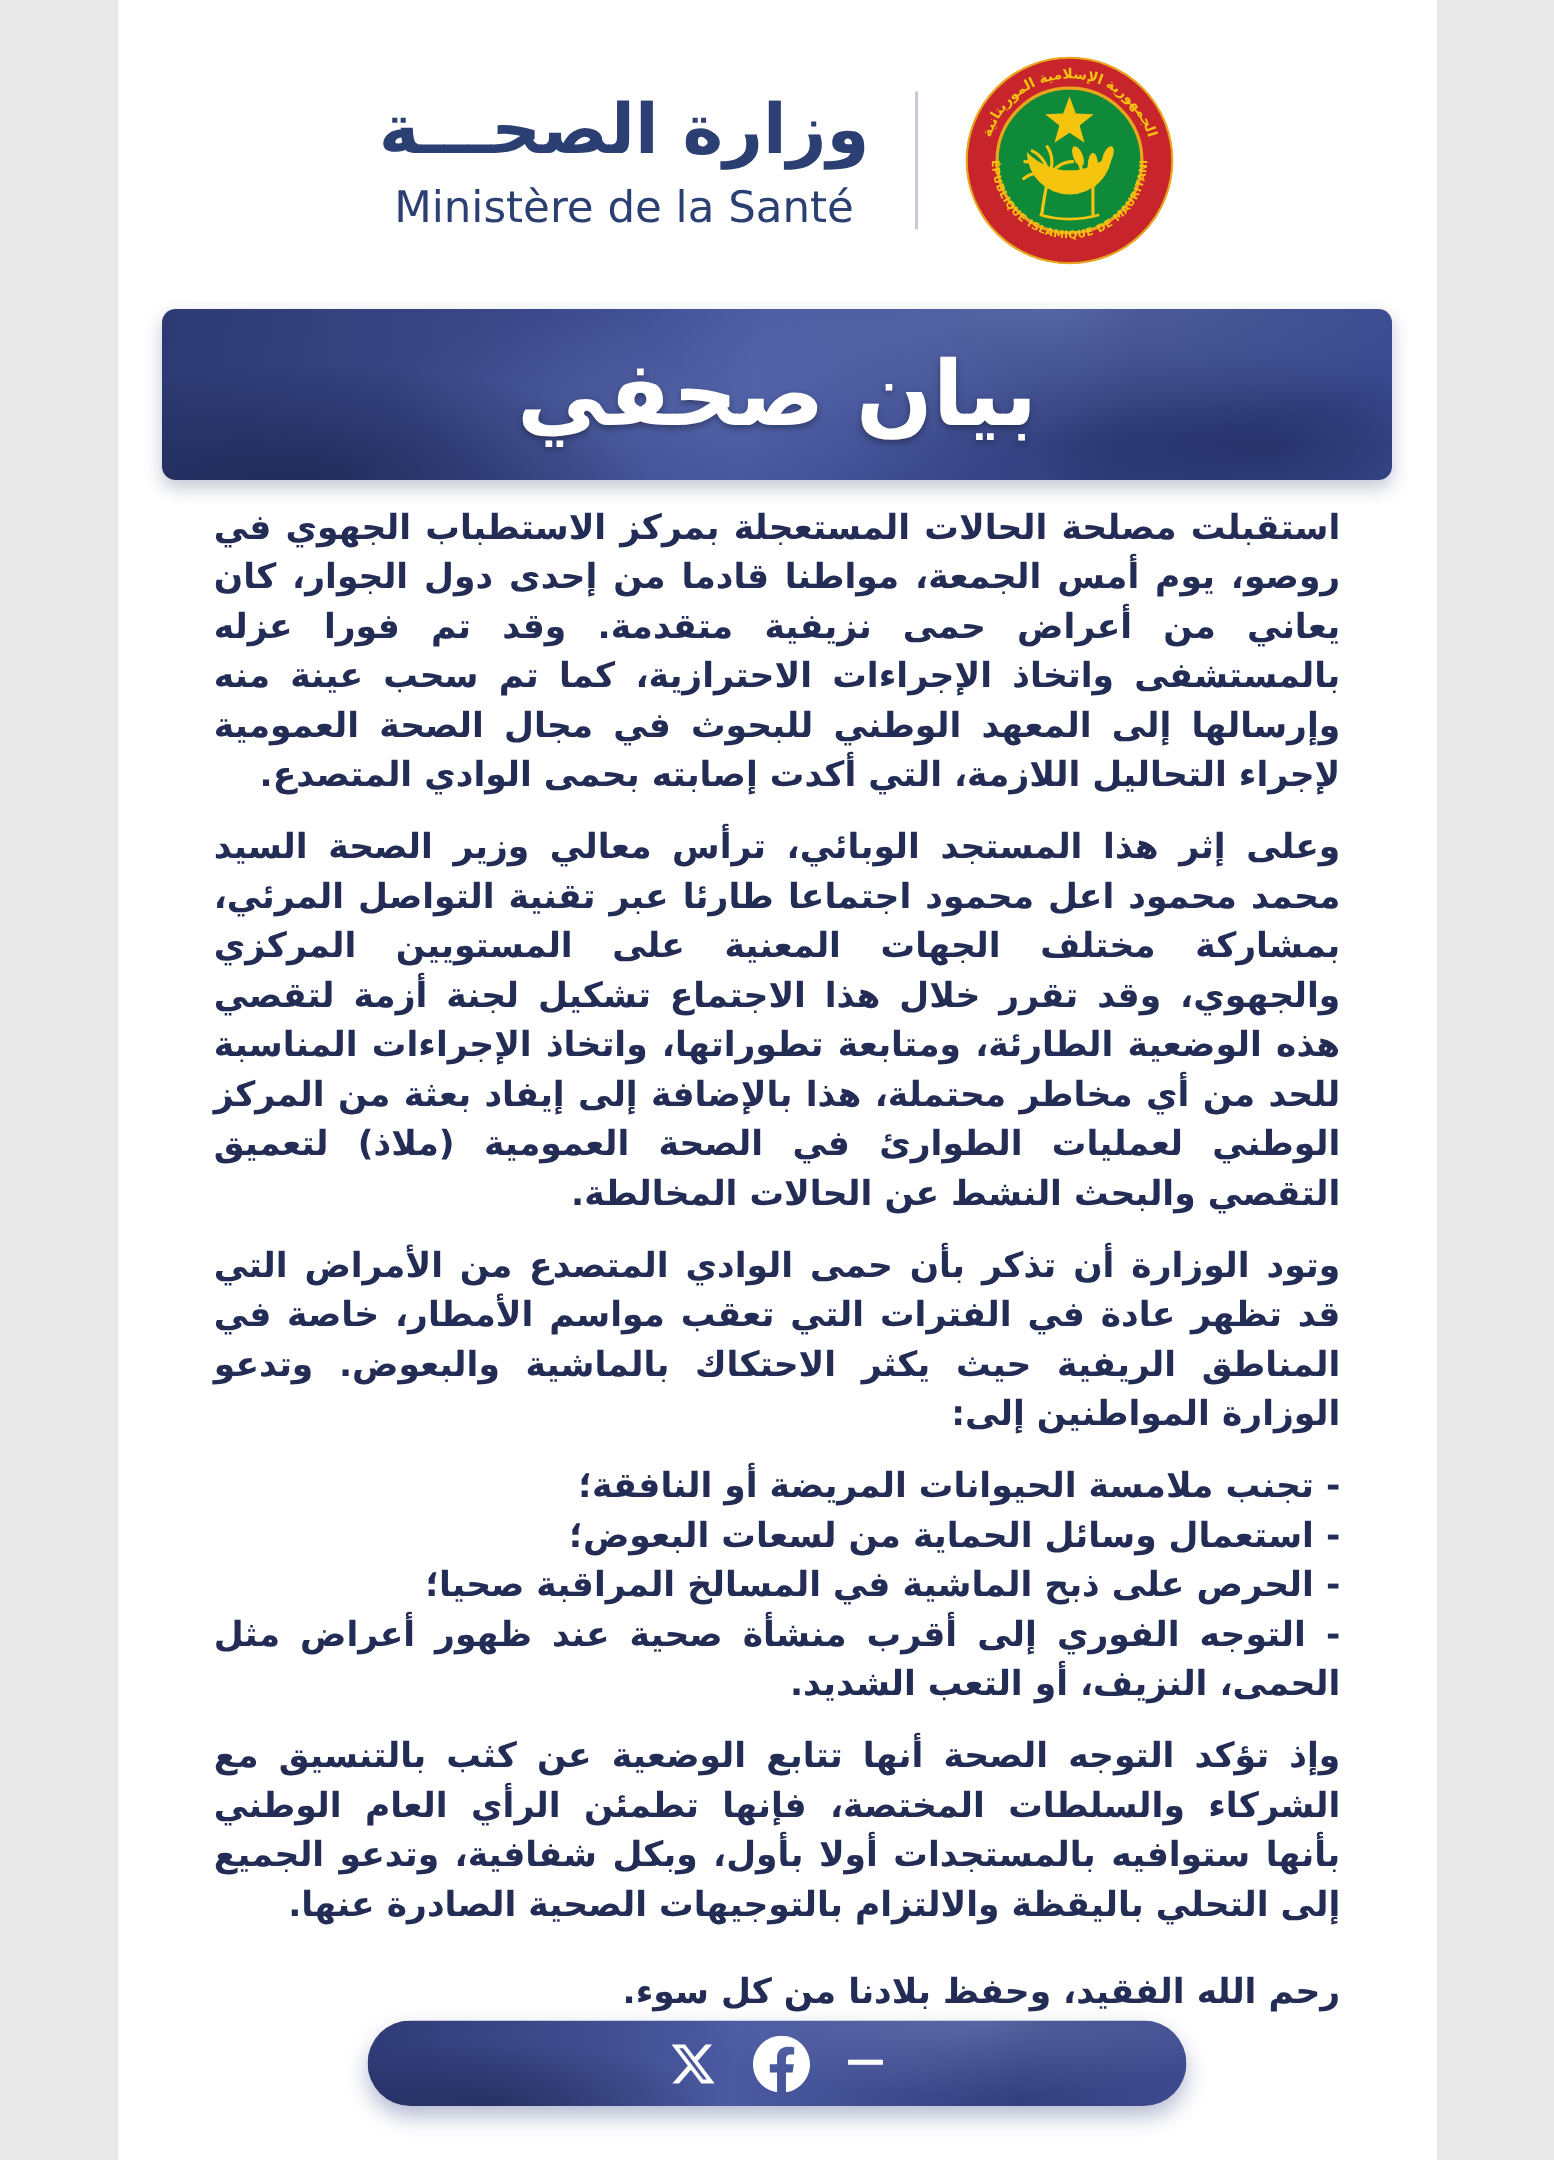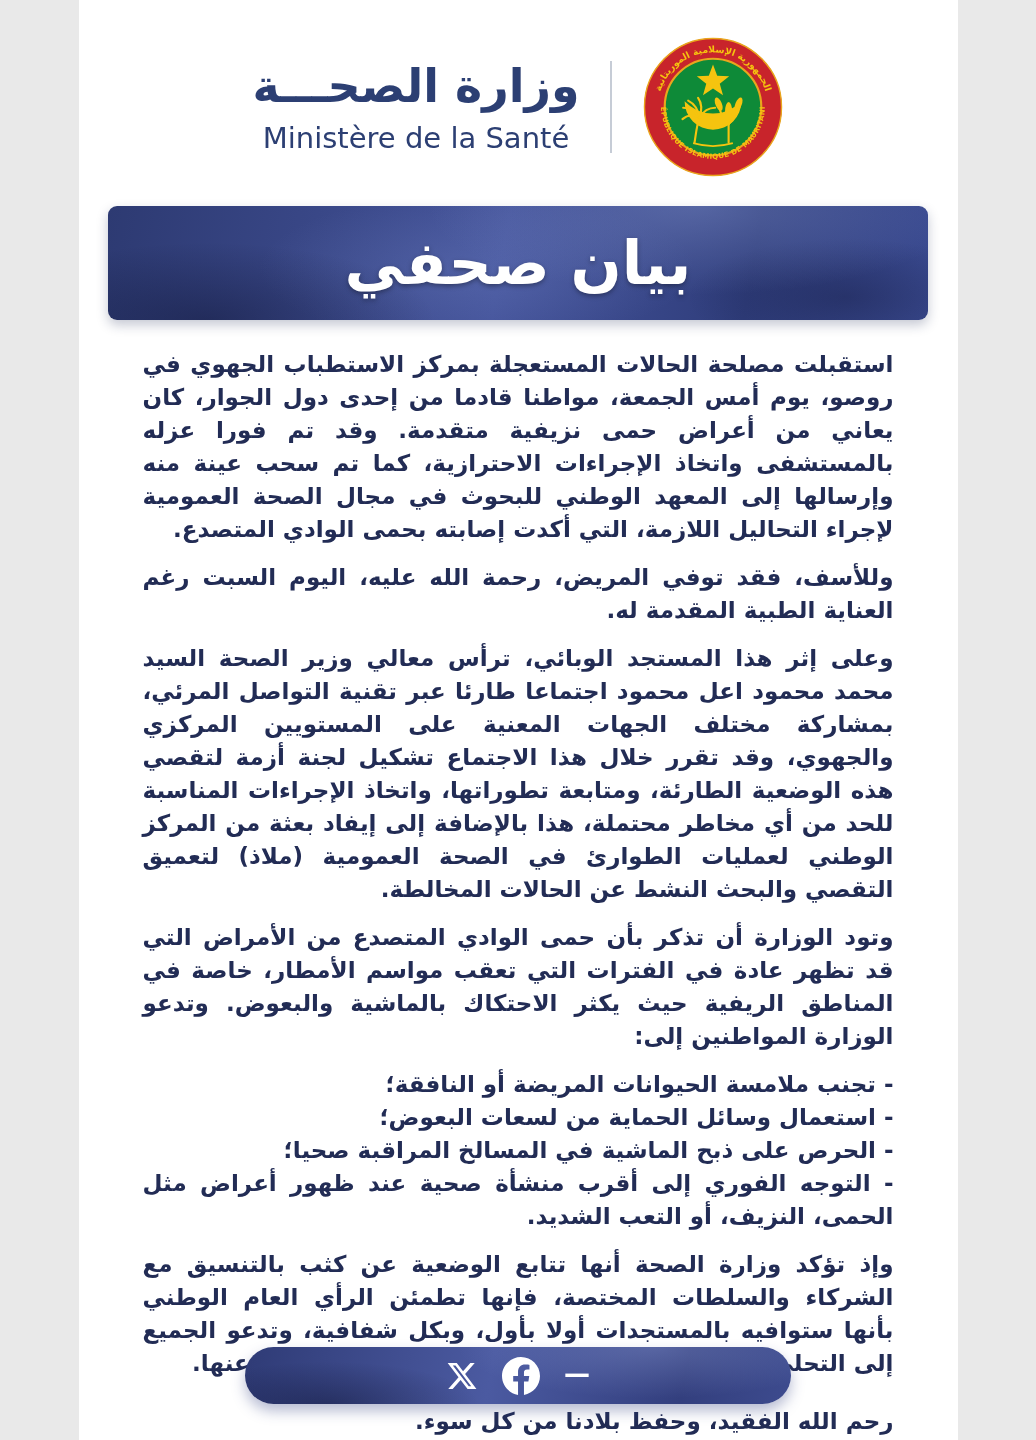--- a/index.html
+++ b/index.html
@@ -41,21 +41,21 @@
   }
   .banner-title {
     margin:0; color:#ffffff; font-size:60px; font-weight:bold;
     direction:rtl; text-shadow:0 2px 5px rgba(0,0,0,.35);
   }
 
   
   .content {
     direction:rtl;
     padding:0 64px;
-    margin-top:28px;
+    margin-top:16px;
     color:#222c55;
     font-size:23px; font-weight:bold;
     line-height:33px;
     text-align:justify;
   }
   .content p { margin:0 0 15px; }
   .bullets p { margin:0; }
   .prayer   { margin-top:25px !important; text-align:right; }
 
   
@@ -134,32 +134,31 @@
       </text>
     </svg>
   </header>
 
   <section class="banner">
     <h1 class="banner-title">بيان صحفي</h1>
   </section>
 
   <main class="content">
     <p>استقبلت مصلحة الحالات المستعجلة بمركز الاستطباب الجهوي في روصو، يوم أمس الجمعة، مواطنا قادما من إحدى دول الجوار، كان يعاني من أعراض حمى نزيفية متقدمة. وقد تم فورا عزله بالمستشفى واتخاذ الإجراءات الاحترازية، كما تم سحب عينة منه وإرسالها إلى المعهد الوطني للبحوث في مجال الصحة العمومية لإجراء التحاليل اللازمة، التي أكدت إصابته بحمى الوادي المتصدع.</p>
-    <p>وللأسف، فقد توفي المريض، رحمة الله عليه، اليوم السبت رغم العناية الطبية المقدمة له.</p>
     <p>وعلى إثر هذا المستجد الوبائي، ترأس معالي وزير الصحة السيد محمد محمود اعل محمود اجتماعا طارئا عبر تقنية التواصل المرئي، بمشاركة مختلف الجهات المعنية على المستويين المركزي والجهوي، وقد تقرر خلال هذا الاجتماع تشكيل لجنة أزمة لتقصي هذه الوضعية الطارئة، ومتابعة تطوراتها، واتخاذ الإجراءات المناسبة للحد من أي مخاطر محتملة، هذا بالإضافة إلى إيفاد بعثة من المركز الوطني لعمليات الطوارئ في الصحة العمومية (ملاذ) لتعميق التقصي والبحث النشط عن الحالات المخالطة.</p>
     <p>وتود الوزارة أن تذكر بأن حمى الوادي المتصدع من الأمراض التي قد تظهر عادة في الفترات التي تعقب مواسم الأمطار، خاصة في المناطق الريفية حيث يكثر الاحتكاك بالماشية والبعوض. وتدعو الوزارة المواطنين إلى:</p>
 
     <div class="bullets">
       <p>- تجنب ملامسة الحيوانات المريضة أو النافقة؛</p>
       <p>- استعمال وسائل الحماية من لسعات البعوض؛</p>
       <p>- الحرص على ذبح الماشية في المسالخ المراقبة صحيا؛</p>
       <p>- التوجه الفوري إلى أقرب منشأة صحية عند ظهور أعراض مثل الحمى، النزيف، أو التعب الشديد.</p>
     </div>
 
-    <p style="margin-top:15px;">وإذ تؤكد وزارة الصحة أنها تتابع الوضعية عن كثب بالتنسيق مع الشركاء والسلطات المختصة، فإنها تطمئن الرأي العام الوطني بأنها ستوافيه بالمستجدات أولا بأول، وبكل شفافية، وتدعو الجميع إلى التحلي باليقظة والالتزام بالتوجيهات الصحية الصادرة عنها.</p>
+    <p style="margin-top:15px;">وإذ تؤكد التوجه الصحة أنها تتابع الوضعية عن كثب بالتنسيق مع الشركاء والسلطات المختصة، فإنها تطمئن الرأي العام الوطني بأنها ستوافيه بالمستجدات أولا بأول، وبكل شفافية، وتدعو الجميع إلى التحلي باليقظة والالتزام بالتوجيهات الصحية الصادرة عنها.</p>
 
     <p class="prayer">رحم الله الفقيد، وحفظ بلادنا من كل سوء.</p>
 
   </main>
 
   <footer class="footer">
     <div class="social-pill">
       <svg class="icon" width="32" height="32" viewBox="0 0 24 24" aria-hidden="true">
         <path fill="#ffffff" d="M18.244 2.25h3.308l-7.227 8.26 8.502 11.24H16.17l-5.214-6.817L4.99 21.75H1.68l7.73-8.835L1.254 2.25H8.08l4.713 6.231zM17.083 19.77h1.833L7.084 4.126H5.117z"></path>
       </svg>

